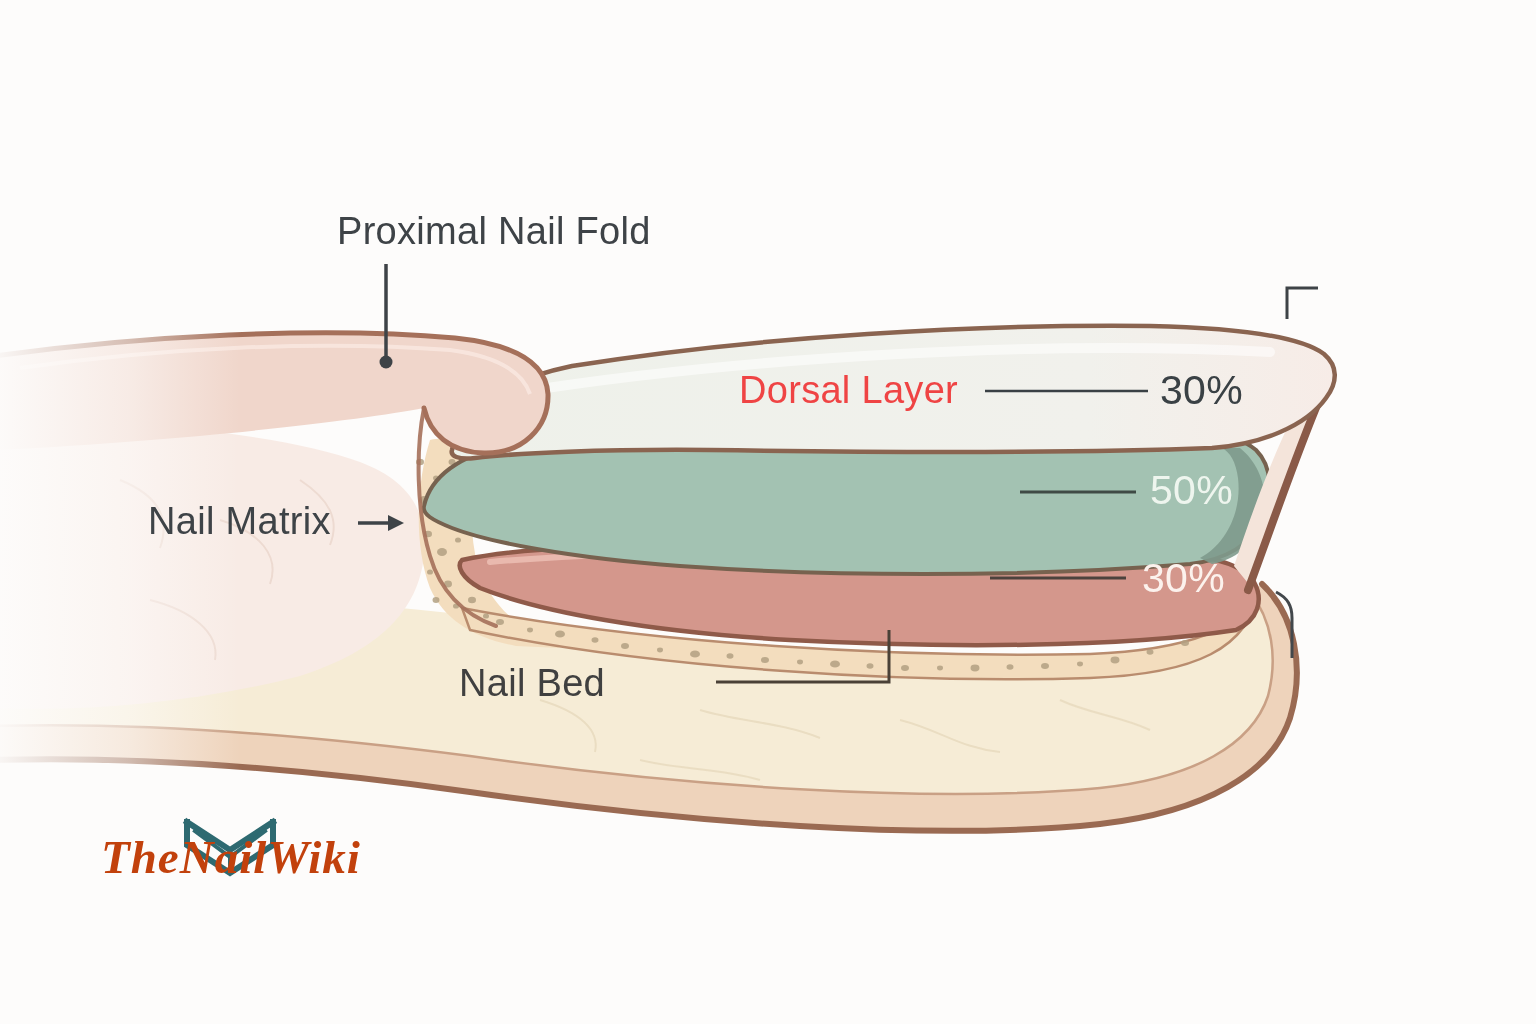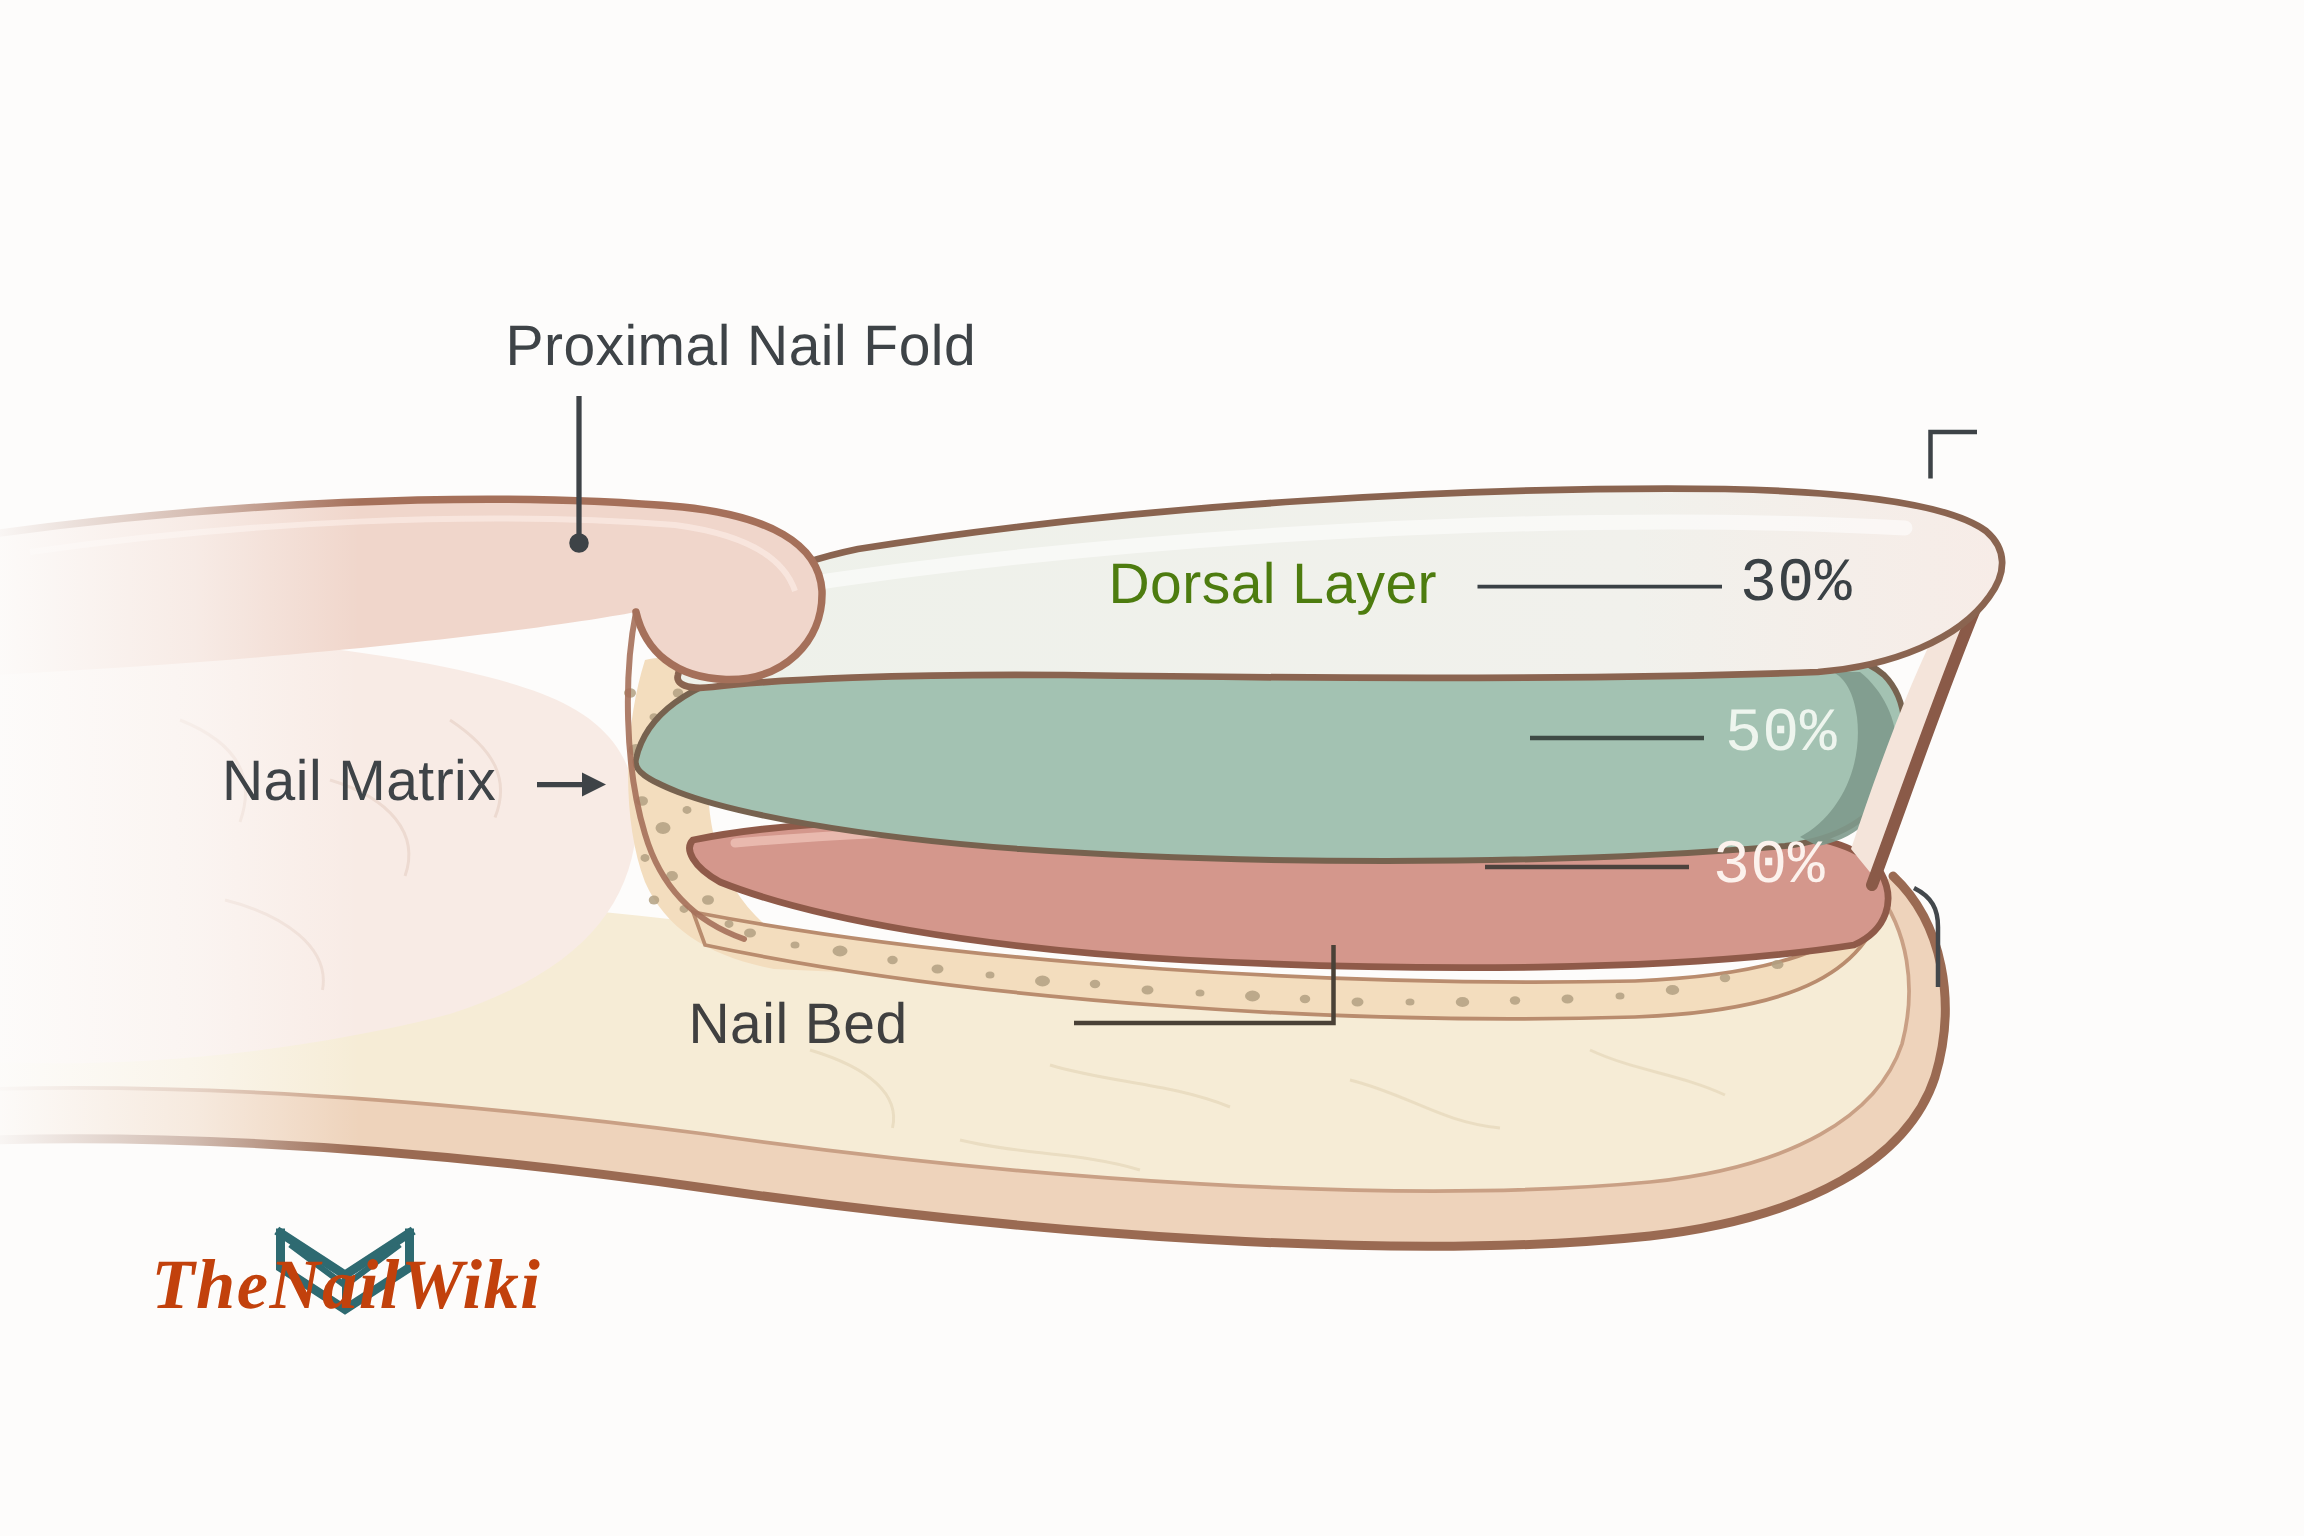--- a/index.html
+++ b/index.html
@@ -9,21 +9,21 @@
     font-family:"Liberation Sans","DejaVu Sans",sans-serif;
   }
   .stage svg.art{position:absolute;left:0;top:0;}
   .lbl{
     position:absolute;font-size:38px;color:#3e4347;letter-spacing:.3px;
     white-space:nowrap;line-height:1.1;
   }
   .lbl.light{color:#eef5ee;}
   .lbl.salmonlight{color:#fcf2ed;}
   .lbl.brown{color:#404040;text-align:center;}
-  .lbl.pct{font-size:41px;font-family:Liberation Mono, monospace;}
+  .lbl.pct{font-size:41px;}
   .logo-text{
     position:absolute;left:101px;top:830px;
     font-family:"Liberation Serif","DejaVu Serif",serif;
     font-size:47px;font-weight:600;color:#c2410c;letter-spacing:1px;
     white-space:nowrap;
     font-style:italic;
   }
 </style>
 </head>
 <body>
@@ -183,21 +183,21 @@
       <path d="M 187,822 L 230,850 L 273,822" stroke-width="6"></path>
       <path d="M 187,822 L 187,845 L 230,873 L 273,845 L 273,822" stroke-width="6"></path>
       <path d="M 195,831 L 230,857 L 265,831" stroke-width="4"></path>
       <path d="M 230,850 L 230,873" stroke-width="4"></path>
     </g>
   </svg>
 
   <div class="lbl" style="left:337px;top:211px">Proximal Nail Fold</div>
 
 
-  <div class="lbl" style="left:739px;top:370px;color:#4d7c0f">Dorsal Layer</div>
+  <div class="lbl" style="left:739px;top:370px;color:#ef4444">Dorsal Layer</div>
   <div class="lbl pct" style="left:1160px;top:368px;color:#3a4145">30%</div>
 
   <div class="lbl light pct" style="left:1150px;top:468px">50%</div>
 
   <div class="lbl salmonlight pct" style="left:1142px;top:556px">30%</div>
 
   <div class="lbl" style="left:148px;top:501px">Nail Matrix</div>
 
   <div class="lbl brown" style="left:459px;top:663px">Nail Bed</div>
 

